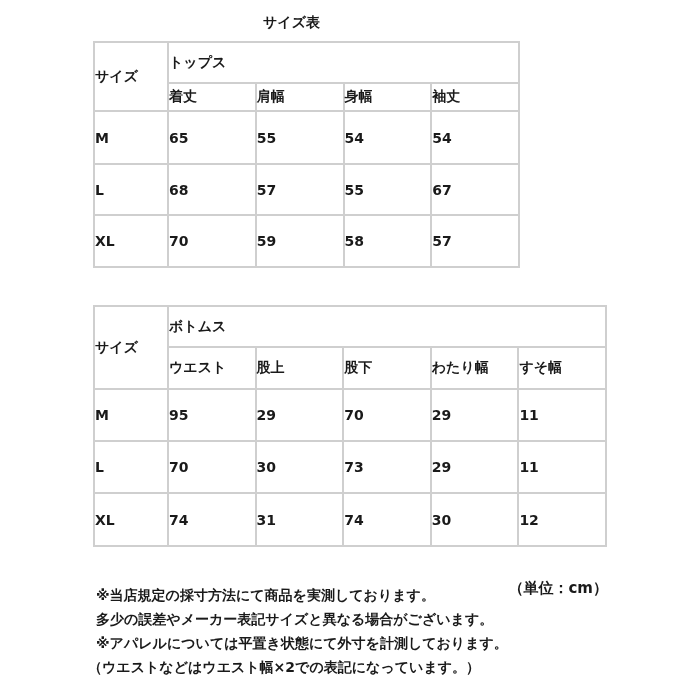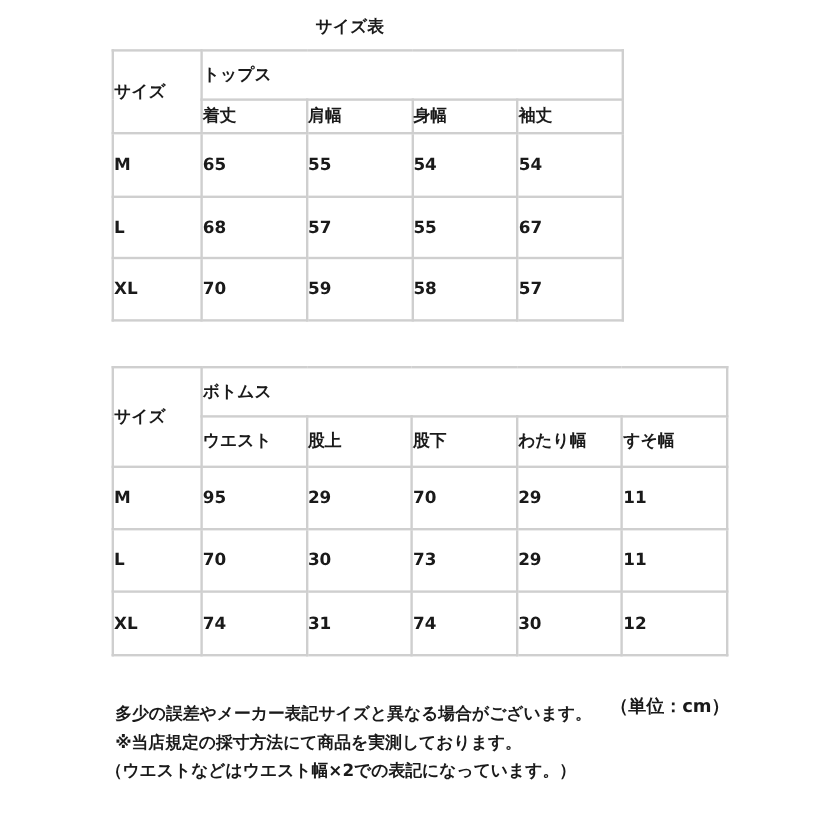--- a/index.html
+++ b/index.html
@@ -110,16 +110,17 @@
     <td>74</td>
     <td>30</td>
     <td>12</td>
   </tr>
 </tbody>
   </table>
 
 <div class="unit">（単位：cm）</div>
 
 <div class="notes">
+  <div>※当店規定の採寸方法にて商品を実測しております。</div>
   <div>多少の誤差やメーカー表記サイズと異なる場合がございます。</div>
-  <div>※当店規定の採寸方法にて商品を実測しております。</div>
+  <div>※アパレルについては平置き状態にて外寸を計測しております。</div>
   <div style="margin-left:-8px">（ウエストなどはウエスト幅×2での表記になっています。）</div>
 </div>
 
 </body></html>

